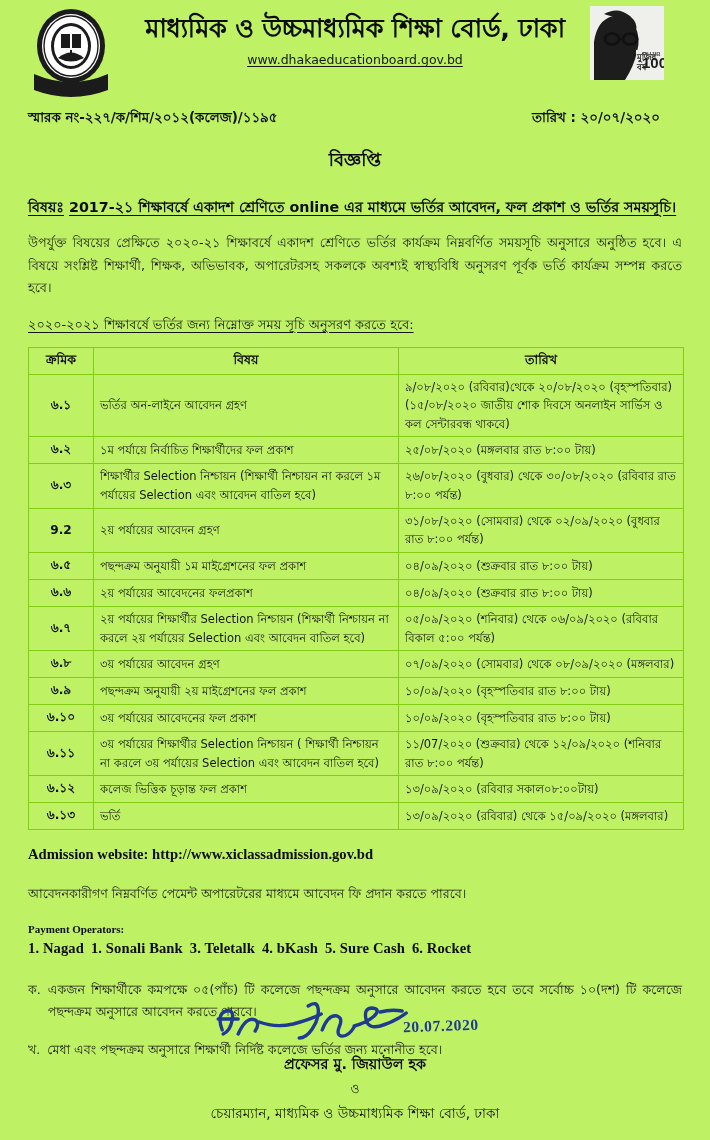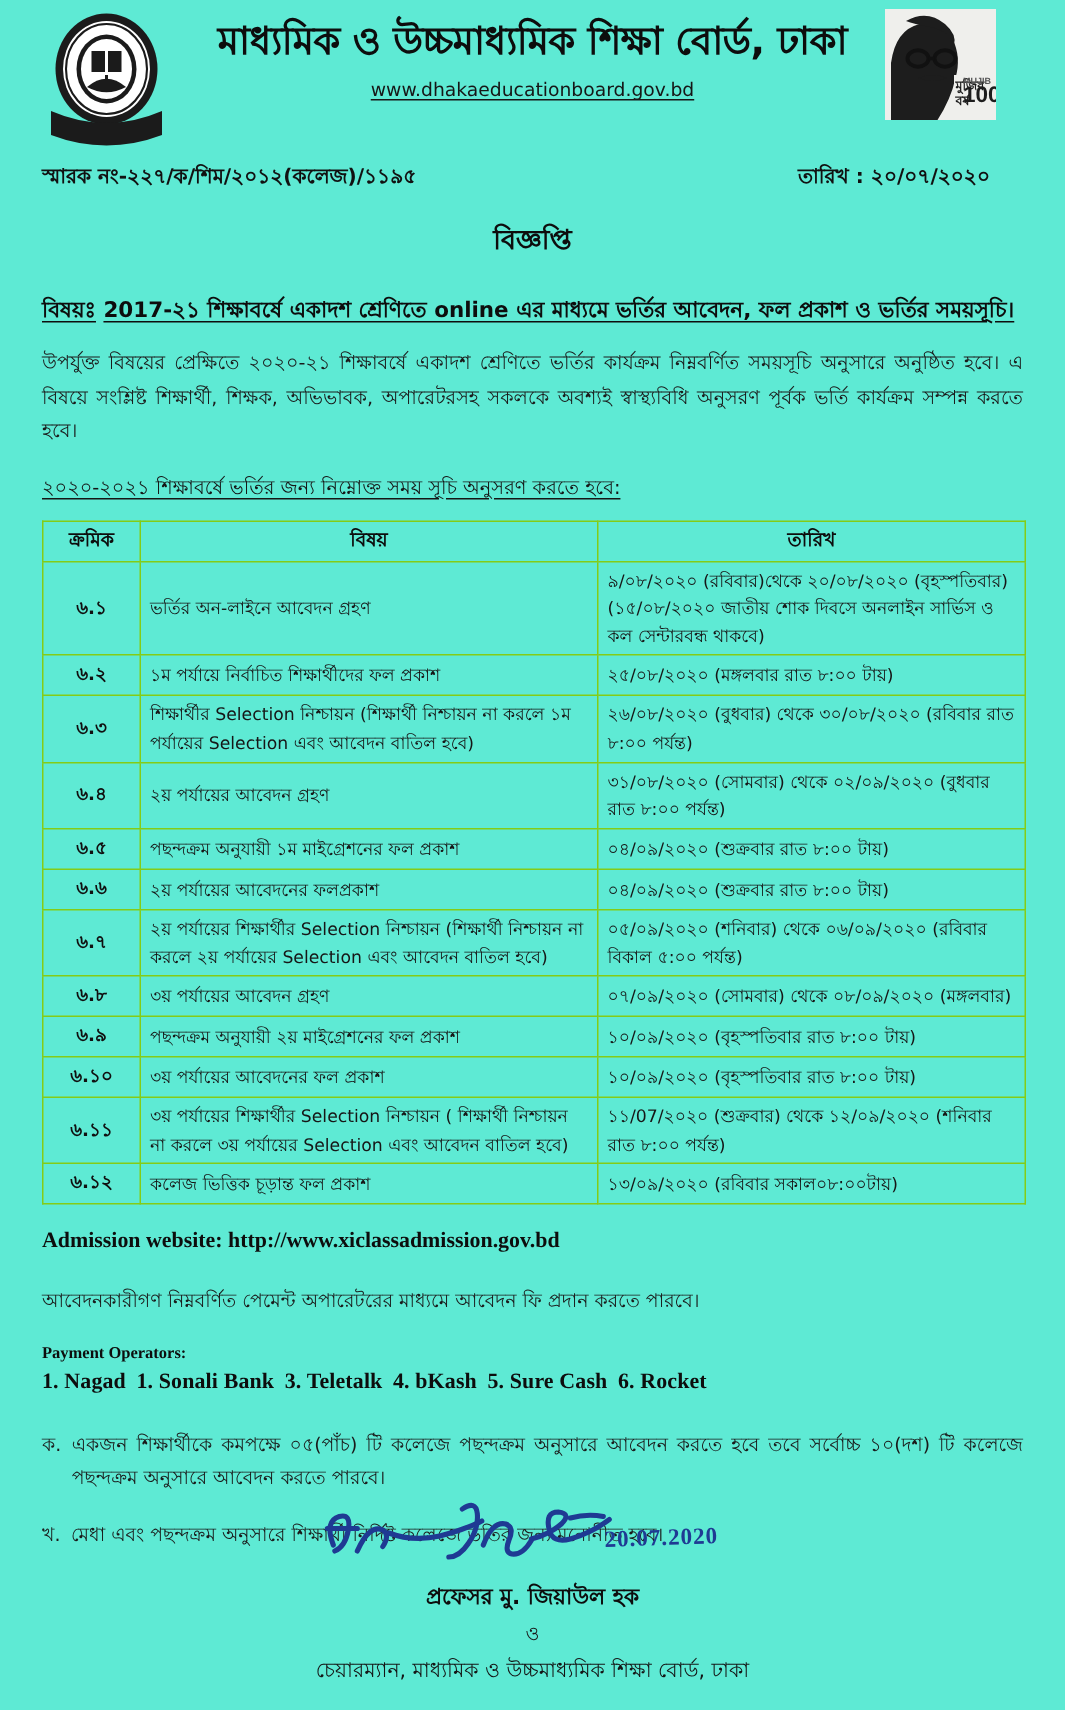--- a/index.html
+++ b/index.html
@@ -15,21 +15,21 @@
     font-family: "Liberation Serif", "DejaVu Serif", serif;
     color: #111111;
     overflow: hidden;
   }
   .page {
     position: relative;
     width: 710px;
     height: 1140px;
     box-sizing: border-box;
     padding: 0 28px;
-    background: #5eead4;
+    background: #bef264;
   }
 
   
   .header {
     position: relative;
     height: 100px;
     display: flex;
     align-items: flex-start;
   }
   .emblem {
@@ -362,21 +362,21 @@
           <td class="sl">৬.২</td>
           <td class="subject">১ম পর্যায়ে নির্বাচিত শিক্ষার্থীদের ফল প্রকাশ</td>
           <td class="dateval">২৫/০৮/২০২০ (মঙ্গলবার রাত ৮:০০ টায়)</td>
         </tr>
         <tr>
           <td class="sl">৬.৩</td>
           <td class="subject">শিক্ষার্থীর Selection নিশ্চায়ন (শিক্ষার্থী নিশ্চায়ন না করলে ১ম পর্যায়ের Selection এবং আবেদন বাতিল হবে)</td>
           <td class="dateval">২৬/০৮/২০২০ (বুধবার) থেকে ৩০/০৮/২০২০ (রবিবার রাত ৮:০০ পর্যন্ত)</td>
         </tr>
         <tr>
-          <td class="sl">৬.৪</td>
+          <td class="sl">9.2</td>
           <td class="subject">২য় পর্যায়ের আবেদন গ্রহণ</td>
           <td class="dateval">৩১/০৮/২০২০ (সোমবার) থেকে ০২/০৯/২০২০ (বুধবার রাত ৮:০০ পর্যন্ত)</td>
         </tr>
         <tr>
           <td class="sl">৬.৫</td>
           <td class="subject">পছন্দক্রম অনুযায়ী ১ম মাইগ্রেশনের ফল প্রকাশ</td>
           <td class="dateval">০৪/০৯/২০২০ (শুক্রবার রাত ৮:০০ টায়)</td>
         </tr>
         <tr>
           <td class="sl">৬.৬</td>
@@ -405,20 +405,25 @@
         </tr>
         <tr>
           <td class="sl">৬.১১</td>
           <td class="subject">৩য় পর্যায়ের শিক্ষার্থীর  Selection নিশ্চায়ন ( শিক্ষার্থী নিশ্চায়ন না করলে ৩য় পর্যায়ের Selection এবং আবেদন বাতিল হবে)</td>
           <td class="dateval">১১/07/২০২০ (শুক্রবার) থেকে ১২/০৯/২০২০ (শনিবার রাত ৮:০০ পর্যন্ত)</td>
         </tr>
         <tr>
           <td class="sl">৬.১২</td>
           <td class="subject">কলেজ ভিত্তিক চূড়ান্ত ফল প্রকাশ</td>
           <td class="dateval">১৩/০৯/২০২০ (রবিবার সকাল০৮:০০টায়)</td>
+        </tr>
+        <tr>
+          <td class="sl">৬.১৩</td>
+          <td class="subject">ভর্তি</td>
+          <td class="dateval">১৩/০৯/২০২০ (রবিবার) থেকে ১৫/০৯/২০২০ (মঙ্গলবার)</td>
         </tr>
       </tbody>
   </table>
 
   <div class="admission-site">Admission website: http://www.xiclassadmission.gov.bd</div>
 
   <div class="fee-note">আবেদনকারীগণ নিম্নবর্ণিত পেমেন্ট অপারেটরের মাধ্যমে আবেদন ফি প্রদান করতে পারবে।</div>
 
   <div class="pay-head">Payment Operators:</div>
   <div class="pay-list" id="payment-list"><span>1. Nagad</span><span>1. Sonali Bank</span><span>3. Teletalk</span><span>4. bKash</span><span>5. Sure Cash</span><span>6. Rocket</span></div>

